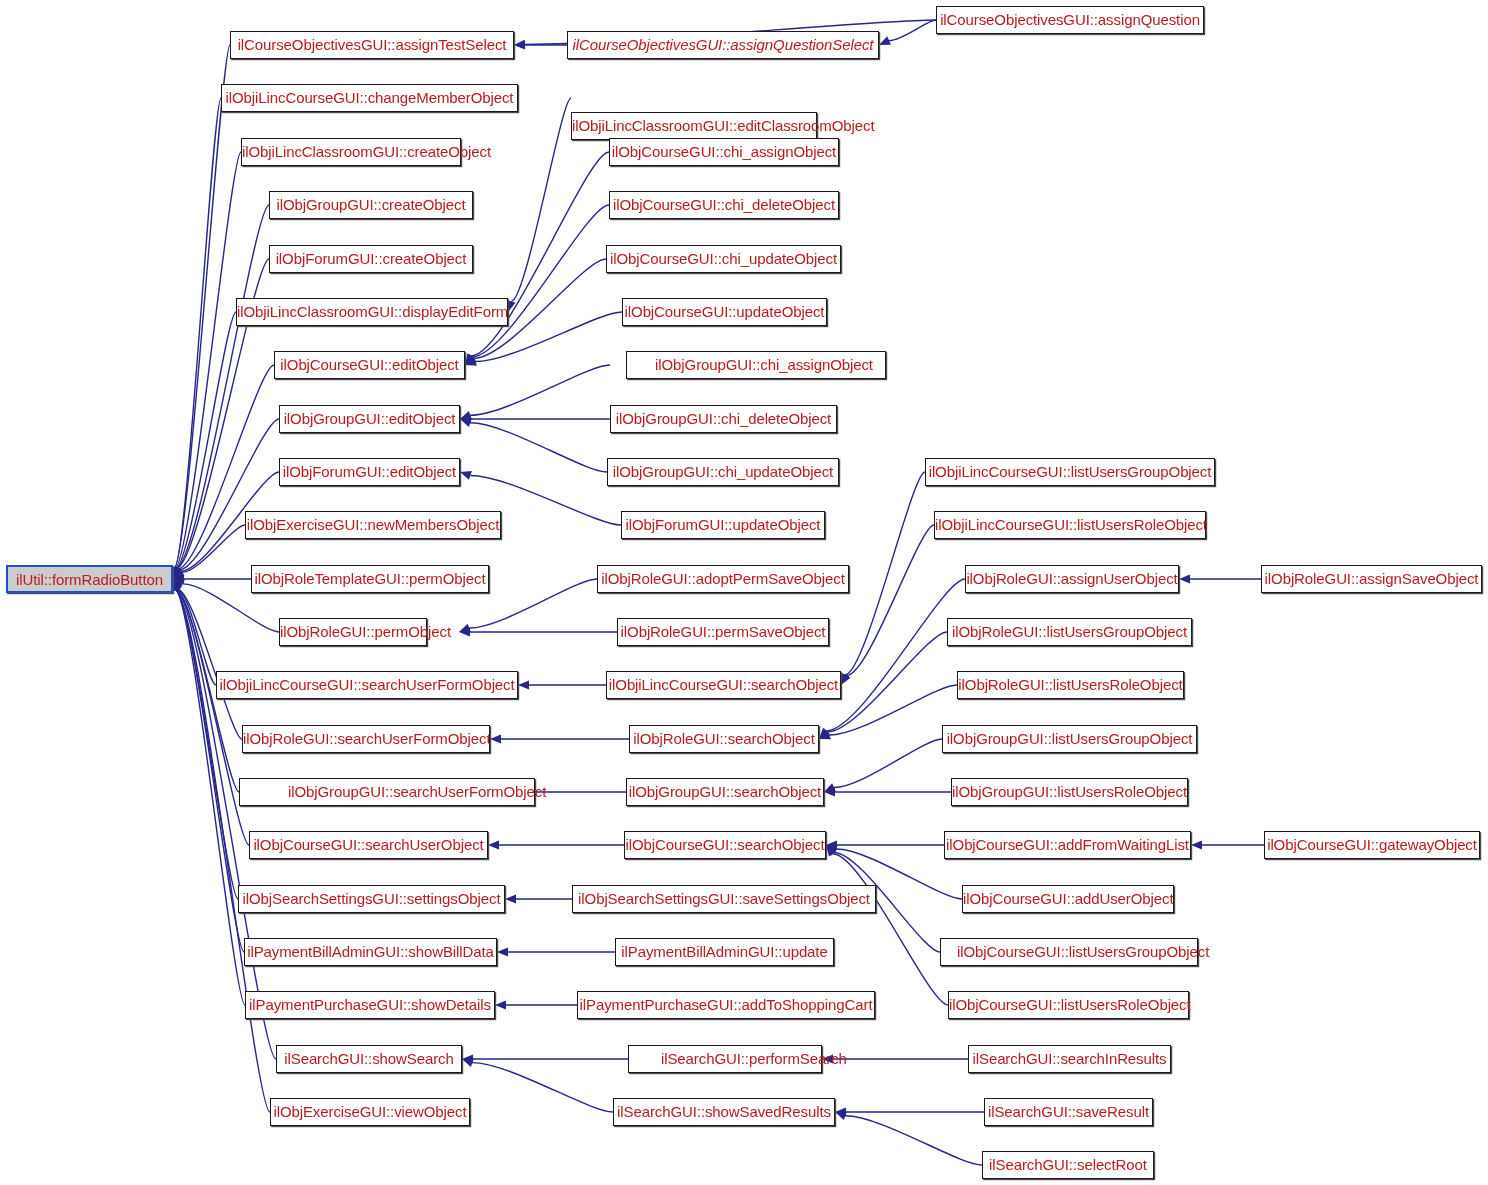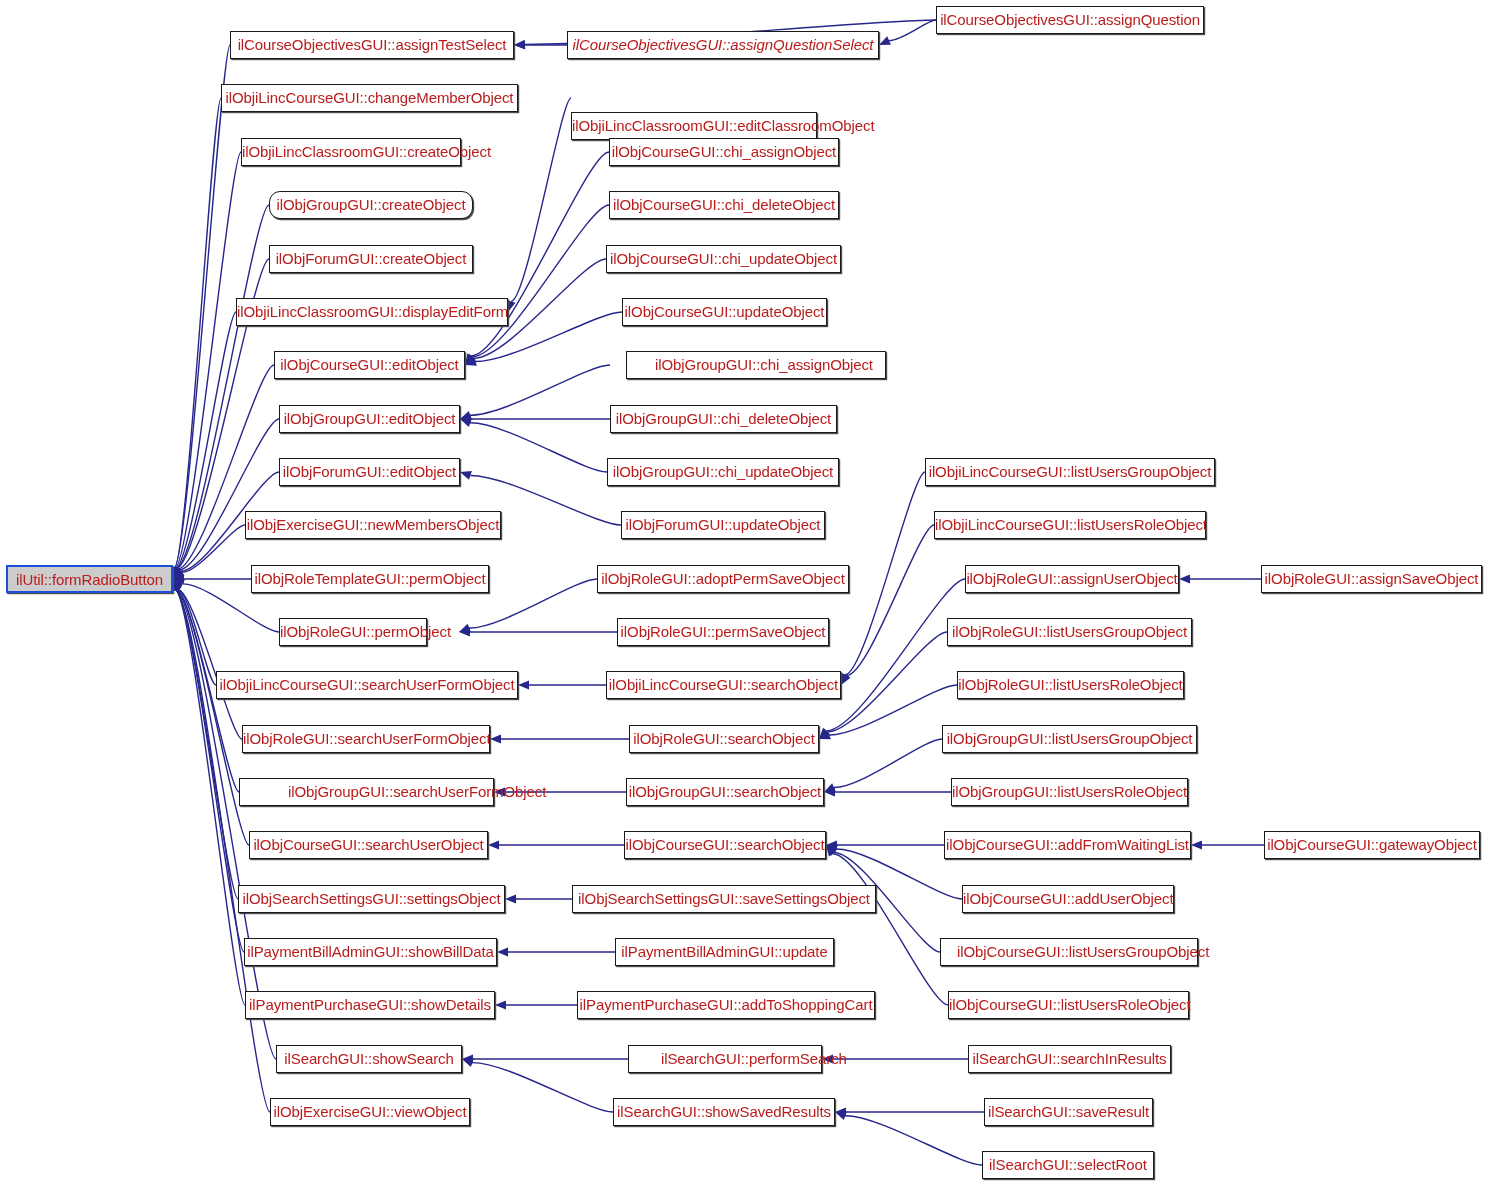--- a/index.html
+++ b/index.html
@@ -136,32 +136,32 @@
       <path d="M 1190.00 579.00 C 1210.30 579.00 1248.09 579.00 1261.00 579.00" fill="none" stroke="#26268c" stroke-width="1.4"></path>
       <polygon points="1179.00,579.00 1190.00,574.40 1190.00,583.60" fill="#26268c"></polygon>
       <path d="M 1202.00 845.00 C 1220.07 845.00 1252.50 845.00 1264.00 845.00" fill="none" stroke="#26268c" stroke-width="1.4"></path>
       <polygon points="1191.00,845.00 1202.00,840.40 1202.00,849.60" fill="#26268c"></polygon>
     </svg>
   <div id="nodes">
       <div class="node root" id="node-n0" style="left: 6px; top: 565px; width: 167px;">ilUtil::formRadioButton</div>
       <div class="node" id="node-n1" style="left: 230px; top: 31px; width: 284px;">ilCourseObjectivesGUI::assignTestSelect</div>
       <div class="node" id="node-n2" style="left: 221px; top: 84px; width: 297px;">ilObjiLincCourseGUI::changeMemberObject</div>
       <div class="node" id="node-n3" style="left: 241px; top: 138px; width: 220px;">ilObjiLincClassroomGUI::createObject</div>
-      <div class="node" id="node-n4" style="left: 269px; top: 191px; width: 204px; border-radius: 11px;">ilObjGroupGUI::createObject</div>
+      <div class="node" id="node-n4" style="left: 269px; top: 191px; width: 204px;">ilObjGroupGUI::createObject</div>
       <div class="node" id="node-n5" style="left: 269px; top: 245px; width: 204px;">ilObjForumGUI::createObject</div>
       <div class="node" id="node-n6" style="left: 236px; top: 298px; width: 272px;">ilObjiLincClassroomGUI::displayEditForm</div>
       <div class="node" id="node-n7" style="left: 274px; top: 351px; width: 191px;">ilObjCourseGUI::editObject</div>
       <div class="node" id="node-n8" style="left: 279px; top: 405px; width: 181px;">ilObjGroupGUI::editObject</div>
       <div class="node" id="node-n9" style="left: 279px; top: 458px; width: 181px;">ilObjForumGUI::editObject</div>
       <div class="node" id="node-n10" style="left: 245px; top: 511px; width: 256px;">ilObjExerciseGUI::newMembersObject</div>
       <div class="node" id="node-n11" style="left: 251px; top: 565px; width: 238px;">ilObjRoleTemplateGUI::permObject</div>
       <div class="node" id="node-n12" style="left: 279px; top: 618px; width: 148px;">ilObjRoleGUI::permObject</div>
       <div class="node" id="node-n13" style="left: 216px; top: 671px; width: 302px;">ilObjiLincCourseGUI::searchUserFormObject</div>
       <div class="node" id="node-n14" style="left: 242px; top: 725px; width: 248px;">ilObjRoleGUI::searchUserFormObject</div>
-      <div class="node" id="node-n15" style="left: 239px; top: 778px; width: 255px; padding-left: 48px;">ilObjGroupGUI::searchUserFormObject</div>
+      <div class="node" id="node-n15" style="left: 239px; top: 778px; width: 296px; padding-left: 48px;">ilObjGroupGUI::searchUserFormObject</div>
       <div class="node" id="node-n16" style="left: 249px; top: 831px; width: 239px;">ilObjCourseGUI::searchUserObject</div>
       <div class="node" id="node-n17" style="left: 238px; top: 885px; width: 267px;">ilObjSearchSettingsGUI::settingsObject</div>
       <div class="node" id="node-n18" style="left: 244px; top: 938px; width: 253px;">ilPaymentBillAdminGUI::showBillData</div>
       <div class="node" id="node-n19" style="left: 245px; top: 991px; width: 250px;">ilPaymentPurchaseGUI::showDetails</div>
       <div class="node" id="node-n20" style="left: 276px; top: 1045px; width: 186px;">ilSearchGUI::showSearch</div>
       <div class="node" id="node-n21" style="left: 270px; top: 1098px; width: 200px;">ilObjExerciseGUI::viewObject</div>
       <div class="node" id="node-m1" style="left: 567px; top: 31px; width: 312px; font-style: italic;">ilCourseObjectivesGUI::assignQuestionSelect</div>
       <div class="node" id="node-m2" style="left: 571px; top: 84px; width: 246px; margin-top: 28px;">ilObjiLincClassroomGUI::editClassroomObject</div>
       <div class="node" id="node-m3" style="left: 609px; top: 138px; width: 230px;">ilObjCourseGUI::chi_assignObject</div>
       <div class="node" id="node-m4" style="left: 609px; top: 191px; width: 230px;">ilObjCourseGUI::chi_deleteObject</div>

